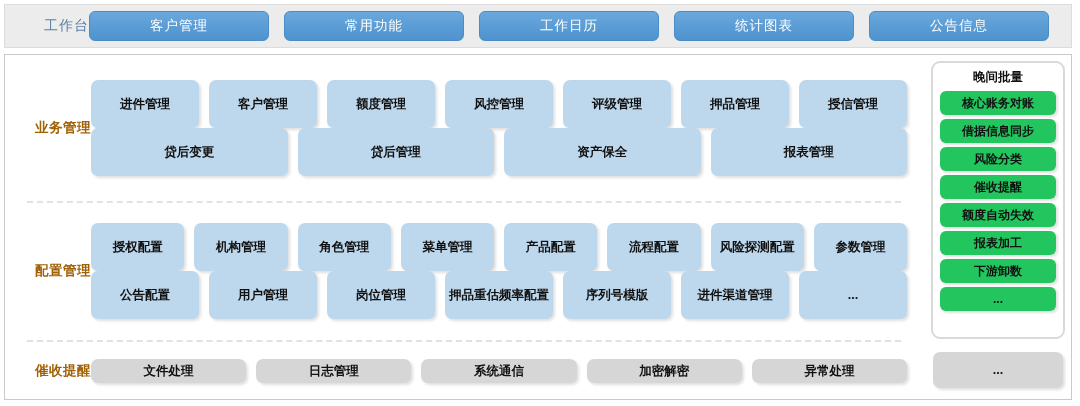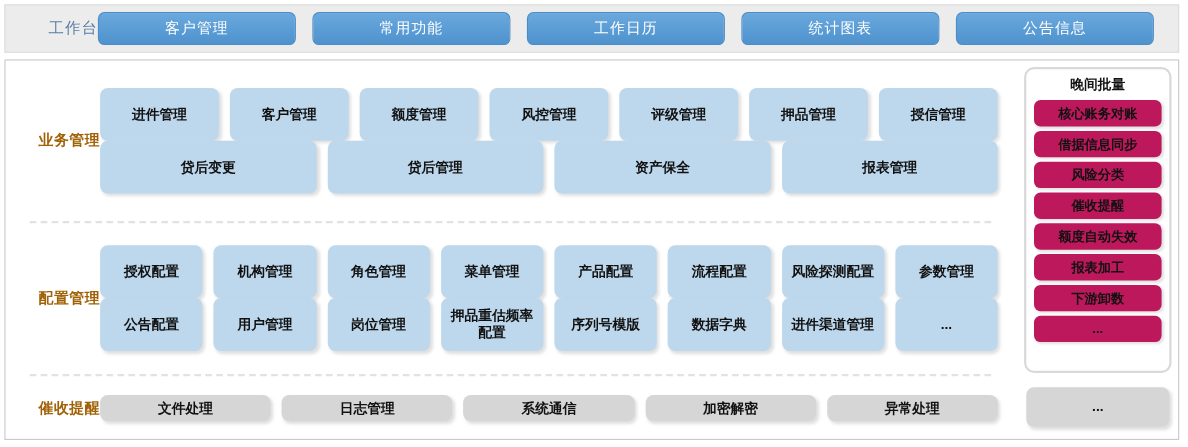--- a/index.html
+++ b/index.html
@@ -170,21 +170,21 @@
     text-align: center;
     font-size: 12.5px;
     font-weight: bold;
     color: #111111;
     height: 19px;
     line-height: 19px;
   }
   .side-item {
     height: 24px;
     border-radius: 6px;
-    background: #be185d;
+    background: #22c55e;
     display: flex;
     align-items: center;
     justify-content: center;
     font-size: 12px;
     font-weight: bold;
     color: #111111;
     box-shadow: 1.5px 1.5px 2.5px rgba(0,0,0,0.12);
     cursor: pointer;
   }
   .side-extra {
@@ -258,21 +258,20 @@
           <div class="card blue f1">流程配置</div>
           <div class="card blue f1">风险探测配置</div>
           <div class="card blue f1">参数管理</div>
         </div>
         <div class="row">
           <div class="card blue f1">公告配置</div>
           <div class="card blue f1">用户管理</div>
           <div class="card blue f1">岗位管理</div>
           <div class="card blue f1">押品重估频率配置</div>
           <div class="card blue f1">序列号模版</div>
-          <div class="card blue f1">数据字典</div>
           <div class="card blue f1">进件渠道管理</div>
           <div class="card blue f1">...</div>
         </div>
       </div>
     </div>
 
     <div class="divider div-2"></div>
 
     <div class="section sec-base">
       <div class="sec-label">催收提醒</div>

